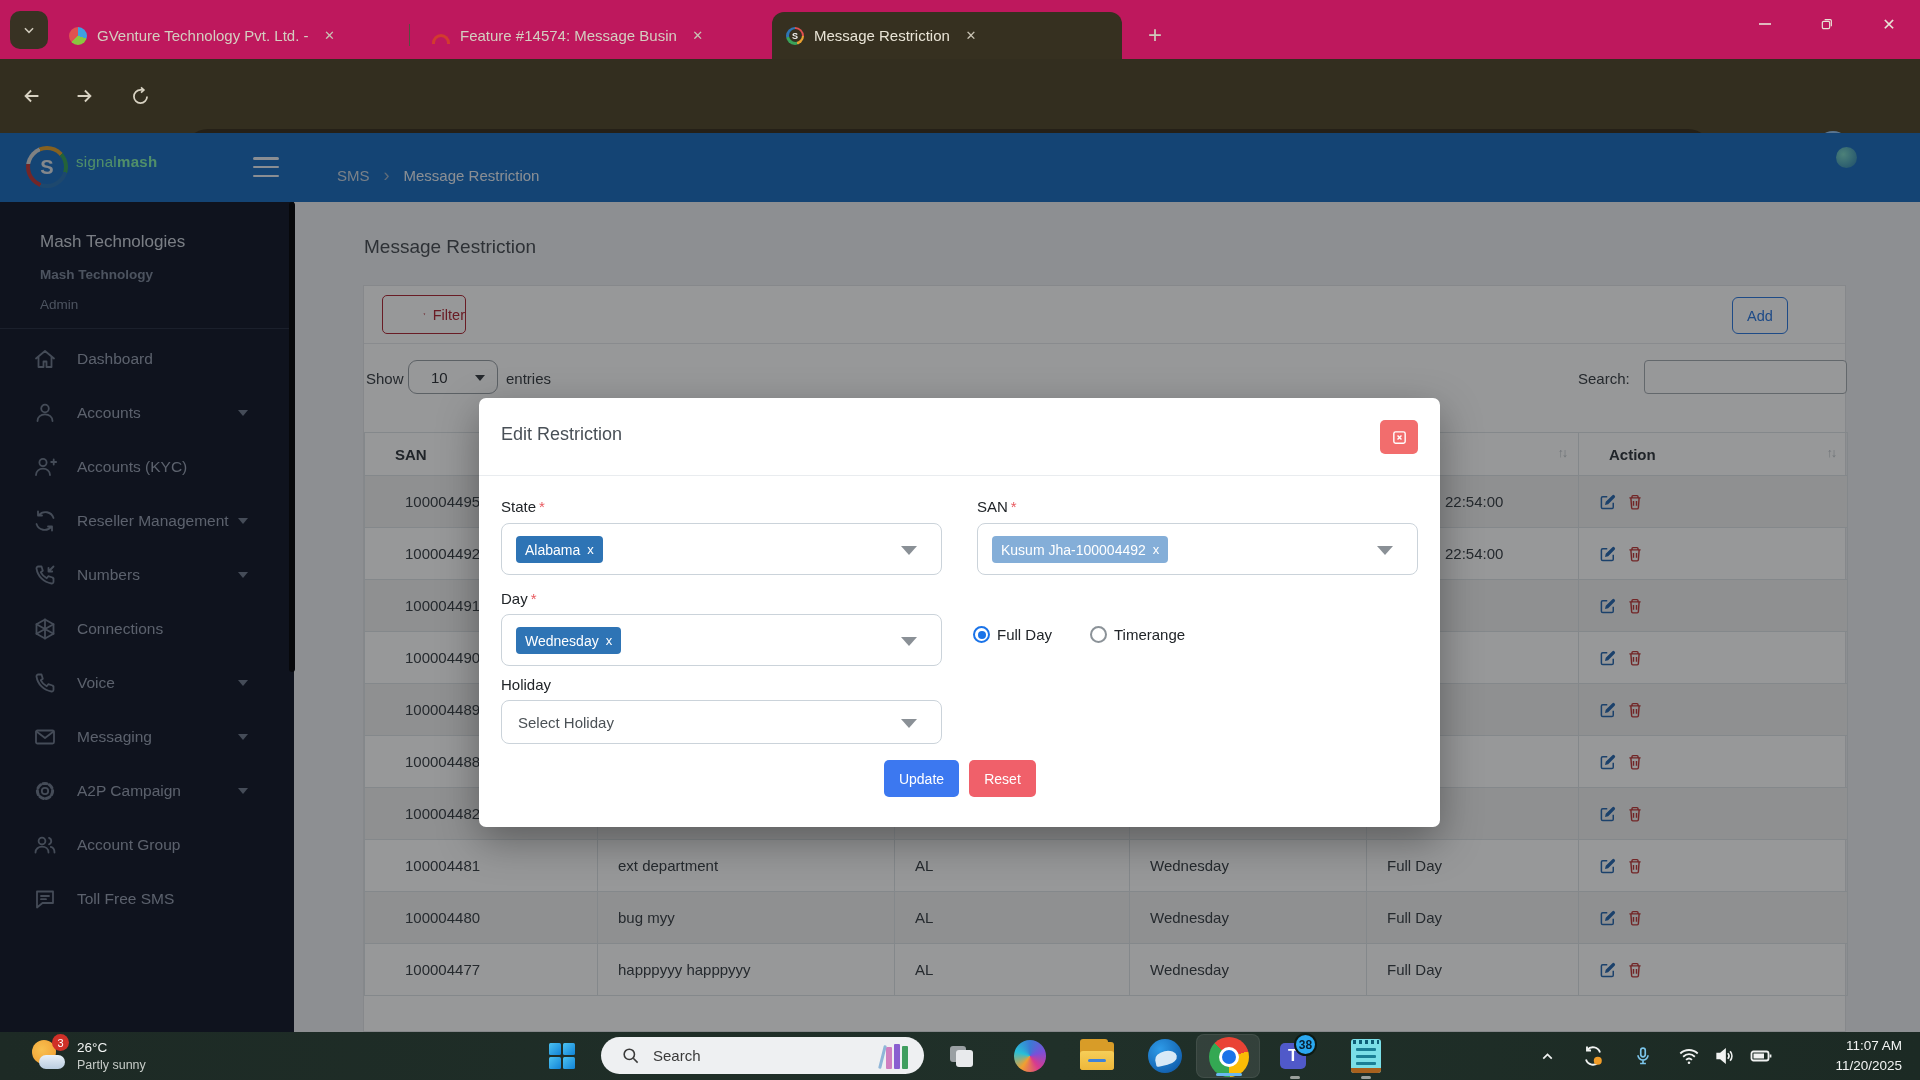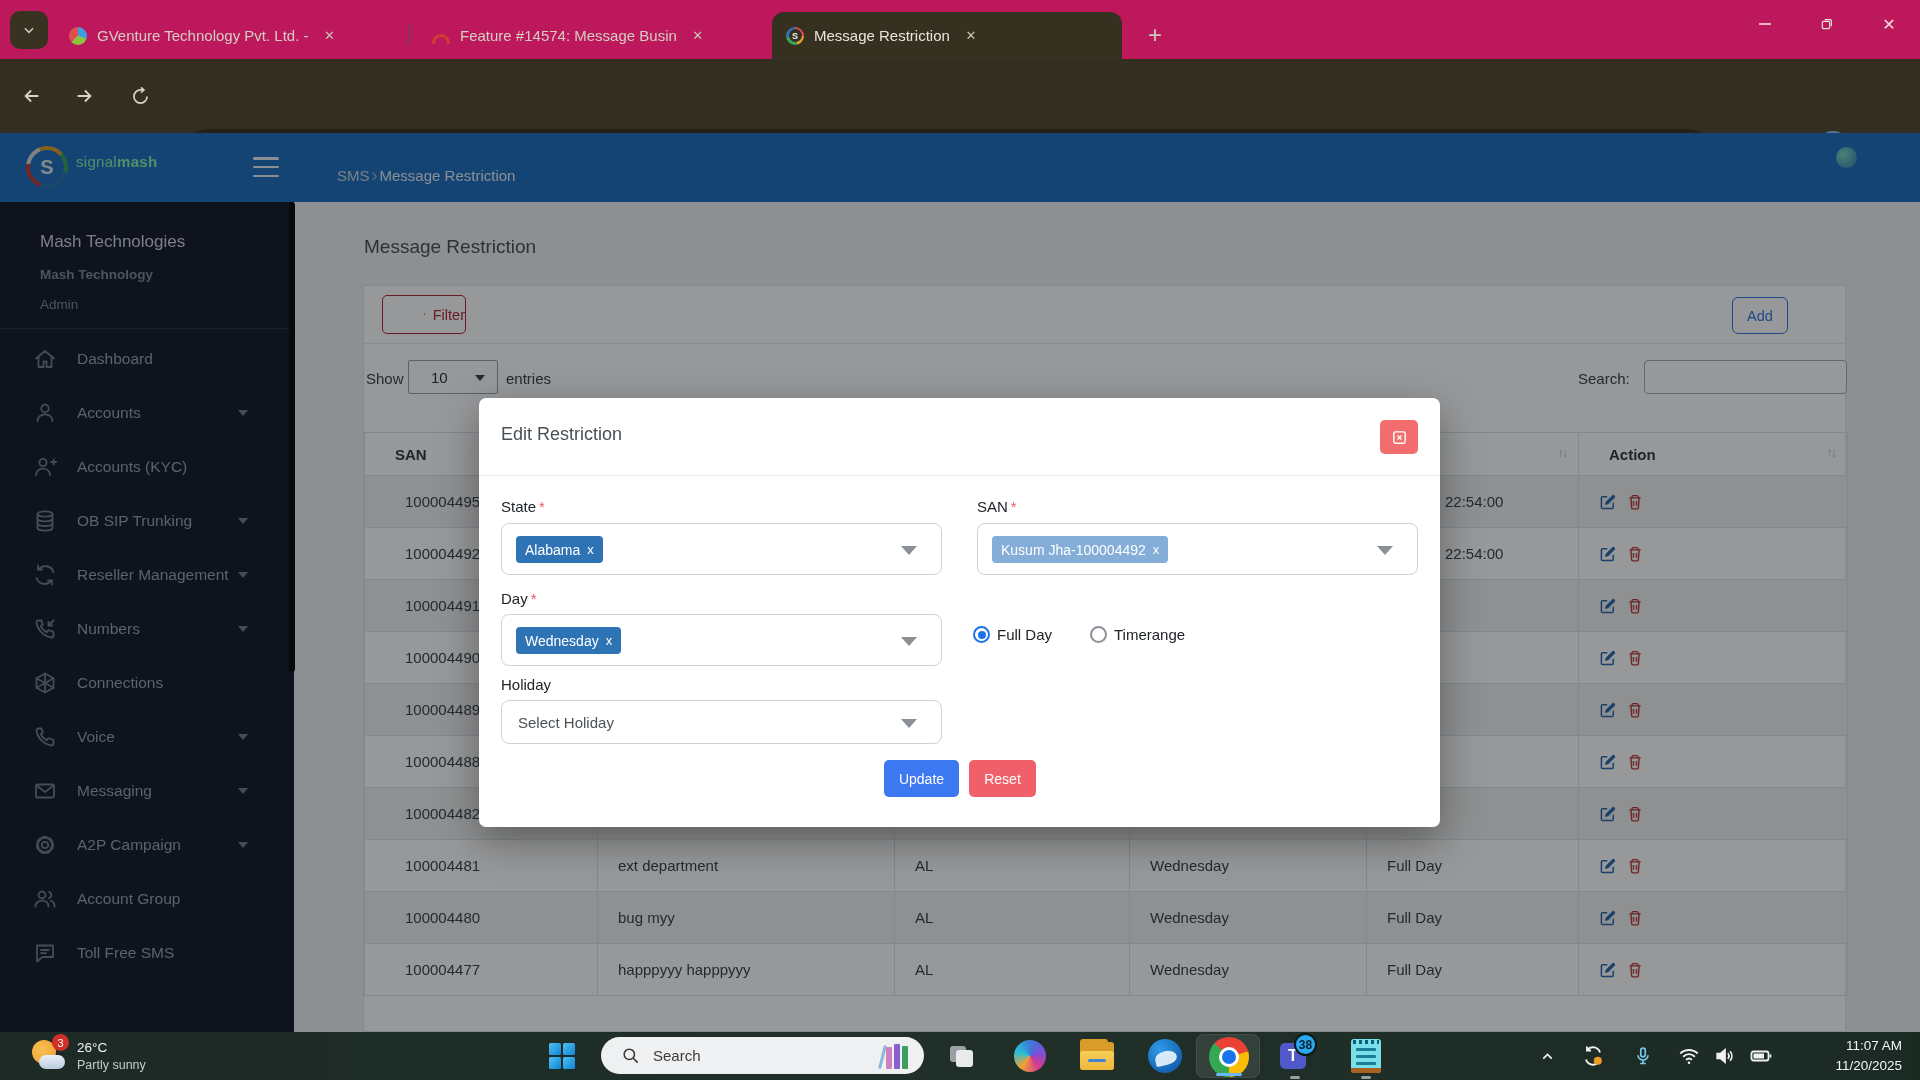--- a/index.html
+++ b/index.html
@@ -37,21 +37,21 @@
 
   
   .viewport { position:absolute; left:0; top:133px; width:1920px; height:899px; background:#eef0f3; overflow:hidden; }
   .appheader { position:absolute; left:0; top:0; width:1920px; height:69px; background:#1e6fc0; }
   .logo-ring { position:absolute; left:26px; top:13px; width:42px; height:42px; border-radius:50%; background:conic-gradient(from 200deg,#c23b3b 0 22%,#d8d8d8 22% 38%,#e0a030 38% 58%,#3aa35a 58% 74%,#2e75b5 74% 100%); }
   .logo-ring i { position:absolute; inset:4px; border-radius:50%; background:#1e6fc0; color:#dfe3e8; font-style:normal; font-weight:bold; font-size:20px; display:flex; align-items:center; justify-content:center; }
   .brand { position:absolute; left:76px; top:20px; font-size:15px; color:#86efac; letter-spacing:.3px; }
   .brand b { font-weight:800; }
   .hamburger { position:absolute; left:253px; top:24px; width:26px; height:20px; display:flex; flex-direction:column; justify-content:space-between; }
   .hamburger i { height:2.5px; background:#e8eef5; border-radius:2px; }
-  .breadcrumb { position:absolute; left:337px; top:0; height:84px; display:flex; align-items:center; gap:2px; font-size:15px; color:#cdd7e2; }
+  .breadcrumb { position:absolute; left:337px; top:0; height:84px; display:flex; align-items:center; gap:14px; font-size:15px; color:#cdd7e2; }
   .breadcrumb .sep { color:#9fb3c8; font-size:18px; }
   .breadcrumb .cur { color:#e8eef5; }
   .hdr-avatar { position:absolute; left:1836px; top:14px; width:21px; height:21px; border-radius:50%; background:radial-gradient(circle at 35% 35%,#7fd8c8,#2e7fb0); }
 
   .sidebar { position:absolute; left:0; top:69px; width:294px; height:830px; background:#151b2c; }
   .sb-org { position:absolute; left:40px; top:30px; font-size:17px; color:#ced3dc; }
   .sb-sub { position:absolute; left:40px; top:65px; font-size:13.5px; font-weight:bold; color:#7f899c; }
   .sb-role { position:absolute; left:40px; top:95px; font-size:13.5px; color:#7f899c; }
   .sb-div { position:absolute; left:0; top:126px; width:294px; height:1px; background:#2a3144; }
   .snav-wrap { position:absolute; left:0; top:130px; width:294px; }
@@ -63,21 +63,21 @@
   .sb-thumb { position:absolute; left:289px; top:0; width:6px; height:470px; background:#07080c; border-radius:3px; }
 
   .main { position:absolute; left:294px; top:69px; width:1626px; height:830px; }
   .page-title { position:absolute; left:70px; top:34px; font-size:19px; color:#4a4f55; }
   .card { position:absolute; left:69px; top:83px; width:1483px; height:747px; background:#ffffff; border:1px solid #e2e4e7; }
   .filter-row { position:absolute; left:0; top:0; width:100%; height:58px; border-bottom:1px solid #e7e9ec; }
   .btn-filter { position:absolute; left:18px; top:9px; width:84px; height:39px; border:1px solid #b02a37; border-radius:5px; background:transparent; color:#b02a37; font-size:14.5px; display:flex; align-items:center; justify-content:center; gap:7px;padding-left:40px; }
   .btn-add { position:absolute; right:57px; top:11px; width:56px; height:37px; border:1px solid #2f7ae0; border-radius:6px; background:#fff; color:#2f7ae0; font-size:14.5px; display:flex; align-items:center; justify-content:center; }
   .controls { position:absolute; left:0; top:74px; width:100%; height:40px; font-size:15px; color:#3b4046; }
   .ctl-show { position:absolute; left:2px; top:10px; }
-  .ctl-select { position:absolute; left:44px; top:0; width:90px; height:34px; border:1px solid #9aa0a6; border-radius:2px; display:flex; align-items:center; padding-left:22px; color:#2f3338; }
+  .ctl-select { position:absolute; left:44px; top:0; width:90px; height:34px; border:1px solid #9aa0a6; border-radius:9px; display:flex; align-items:center; padding-left:22px; color:#2f3338; }
   .ctl-select .car { position:absolute; right:12px; top:14px; width:0; height:0; border-left:5px solid transparent; border-right:5px solid transparent; border-top:6px solid #3b4046; }
   .ctl-entries { position:absolute; left:142px; top:10px; }
   .ctl-search-lb { position:absolute; left:1214px; top:10px; }
   .ctl-search { position:absolute; left:1280px; top:0; width:203px; height:34px; border:1px solid #a6acb2; border-radius:4px; background:#fff; }
   table.grid { position:absolute; left:0; top:146px; width:1483px; border-collapse:collapse; table-layout:fixed; }
   .grid th, .grid td { border:1px solid #dfe3e7; font-size:15px; color:#3c4248; text-align:left; overflow:hidden; white-space:nowrap; }
   .grid th { height:43px; font-weight:bold; color:#32383e; padding-left:30px; position:relative; }
   .grid td { height:52px; padding-left:20px; }
   .grid td.c-san { padding-left:40px; }
   .grid tbody tr:nth-child(odd) { background:#f2f2f2; }
@@ -300,30 +300,20 @@
           <div class="snav">
     <span class="snav-ic"><svg viewBox="0 0 24 24" fill="none" stroke="currentColor" stroke-width="1.8" stroke-linecap="round" stroke-linejoin="round">
                 <circle cx="10" cy="7.5" r="3.6"></circle>
                 <path d="M3 20c0-3.9 3.2-6.3 7-6.3s7 2.4 7 6.3M18.2 7h5M20.7 4.5v5"></path>
               </svg></span>
     <span class="snav-lb">Accounts (KYC)</span>
 
   </div>
           <div class="snav">
     <span class="snav-ic"><svg viewBox="0 0 24 24" fill="none" stroke="currentColor" stroke-width="1.8" stroke-linecap="round" stroke-linejoin="round">
-                <ellipse cx="12" cy="5" rx="7.5" ry="2.6"></ellipse>
-                <path d="M4.5 5v4.7c0 1.4 3.4 2.6 7.5 2.6s7.5-1.2 7.5-2.6V5"></path>
-                <path d="M4.5 9.7v4.7c0 1.4 3.4 2.6 7.5 2.6s7.5-1.2 7.5-2.6V9.7"></path>
-                <path d="M4.5 14.4v4.7c0 1.4 3.4 2.6 7.5 2.6s7.5-1.2 7.5-2.6v-4.7"></path>
-              </svg></span>
-    <span class="snav-lb">OB SIP Trunking</span>
-    <span class="snav-ch"></span>
-  </div>
-          <div class="snav">
-    <span class="snav-ic"><svg viewBox="0 0 24 24" fill="none" stroke="currentColor" stroke-width="1.8" stroke-linecap="round" stroke-linejoin="round">
                 <path d="M20.5 9A8.6 8.6 0 0 0 5.8 6.1M5 2.5v4h4M3.5 15a8.6 8.6 0 0 0 14.7 2.9M19 21.5v-4h-4"></path>
               </svg></span>
     <span class="snav-lb">Reseller Management</span>
     <span class="snav-ch"></span>
   </div>
           <div class="snav">
     <span class="snav-ic"><svg viewBox="0 0 24 24" fill="none" stroke="currentColor" stroke-width="1.8" stroke-linecap="round" stroke-linejoin="round">
                 <path d="M20.5 15.5v3.2a1.8 1.8 0 0 1-2 1.8A17.8 17.8 0 0 1 3.5 5.5a1.8 1.8 0 0 1 1.8-2h3.2l1.3 4.2-2 1.6a14 14 0 0 0 5.9 5.9l1.6-2 4.2 1.3z"></path>
                 <path d="M20.5 3.5l-5 5M15.5 4.8v3.7h3.7"></path>
               </svg></span>

